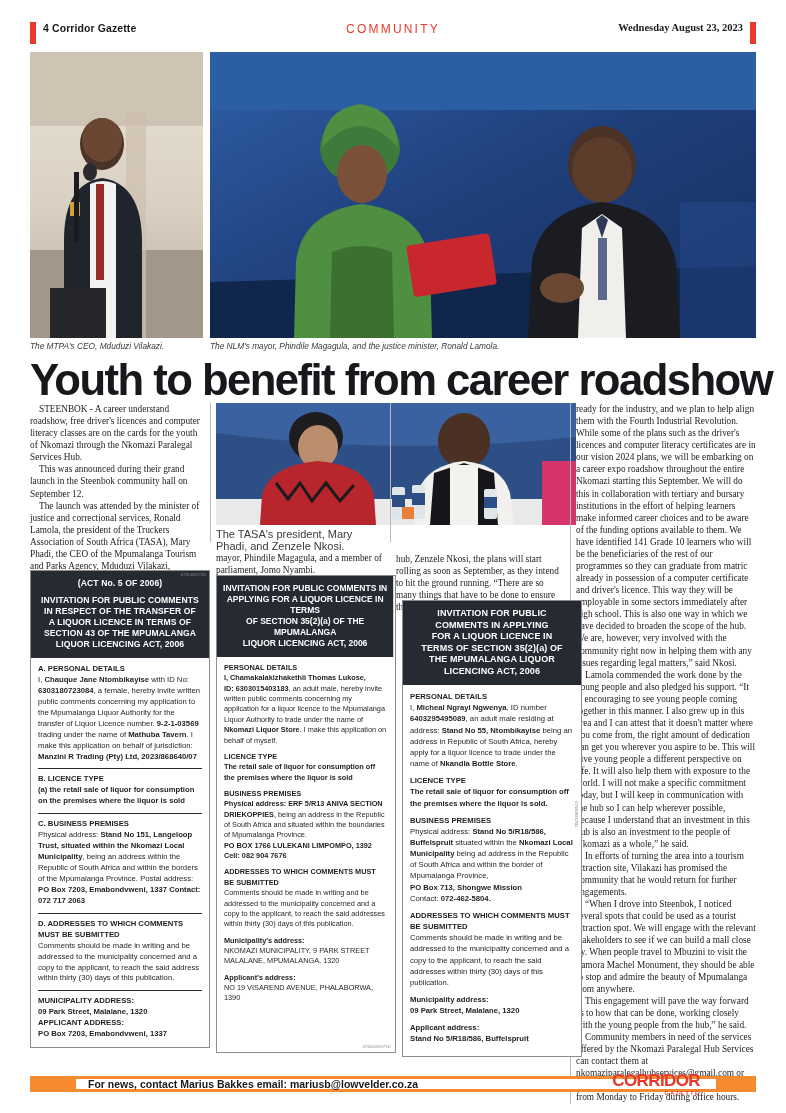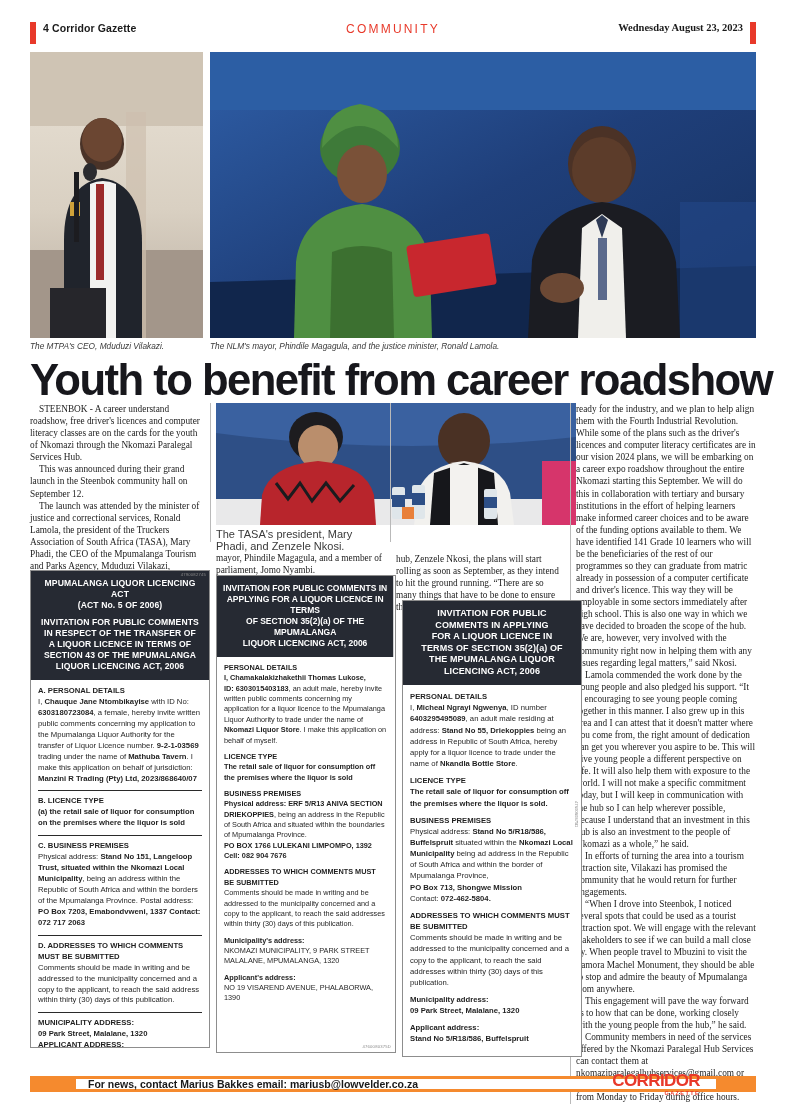--- a/index.html
+++ b/index.html
@@ -358,21 +358,20 @@
         <p>This engagement will pave the way forward as to how that can be done, working closely with the young people from the hub,” he said.</p>
         <p>Community members in need of the services offered by the Nkomazi Paralegal Hub Services can contact them at nkomaziparalegalhubservices@gmail.com or visit the offices in the Steenbok Tribal Office from Monday to Friday during office hours.</p>
       </div>
     </div>
   </div>
 
   <div class="ads" style="top:548px;">
     <div class="adbox" id="ad1">
       <div class="refcode" style="position:absolute;right:3px;top:1px;z-index:3;">4790082745</div>
       <div class="ad-head">
-          <div>MPUMALANGA LIQUOR LICENCING ACT</div>
           <div>(ACT No. 5 OF 2006)</div>
           <div style="height:6px"></div>
           <div>INVITATION FOR PUBLIC COMMENTS</div>
           <div>IN RESPECT OF THE TRANSFER OF</div>
           <div>A LIQUOR LICENCE IN TERMS OF</div>
           <div>SECTION 43 OF THE MPUMALANGA</div>
           <div>LIQUOR LICENCING ACT, 2006</div>
         </div>
       <div class="ad-body">
           <div class="sec">
@@ -442,21 +441,21 @@
           <div>INVITATION FOR PUBLIC</div>
           <div>COMMENTS IN APPLYING</div>
           <div>FOR A LIQUOR LICENCE IN</div>
           <div>TERMS OF SECTION 35(2)(a) OF</div>
           <div>THE MPUMALANGA LIQUOR</div>
           <div>LICENCING ACT, 2006</div>
         </div>
       <div class="ad-body">
           <div class="sec">
             <div class="sechead">PERSONAL DETAILS</div>
-            <div>I, <b>Micheal Ngrayi Ngwenya</b>, ID number <b>6403295495089</b>, an adult male residing at address: <b>Stand No 55, Driekoppies</b> being an address in Republic of South Africa, hereby apply for a liquor licence to trade under the name of <b>Nkandla Bottle Store</b>.</div>
+            <div>I, <b>Micheal Ngrayi Ngwenya</b>, ID number <b>6403295495089</b>, an adult male residing at address: <b>Stand No 55, Ntombikayise</b> being an address in Republic of South Africa, hereby apply for a liquor licence to trade under the name of <b>Nkandla Bottle Store</b>.</div>
           </div>
           <div class="sec">
             <div class="sechead">LICENCE TYPE</div>
             <div><b>The retail sale of liquor for consumption off the premises where the liquor is sold.</b></div>
           </div>
           <div class="sec">
             <div class="sechead">BUSINESS PREMISES</div>
             <div>Physical address: <b>Stand No 5/R18/586, Buffelspruit</b> situated within the <b>Nkomazi Local Municipality</b> being ad address in the Republic of South Africa and within the border of Mpumalanga Province,<br><b>PO Box 713, Shongwe Mission</b><br>Contact: <b>072-462-5804.</b></div>
           </div>
           <div class="sec">

